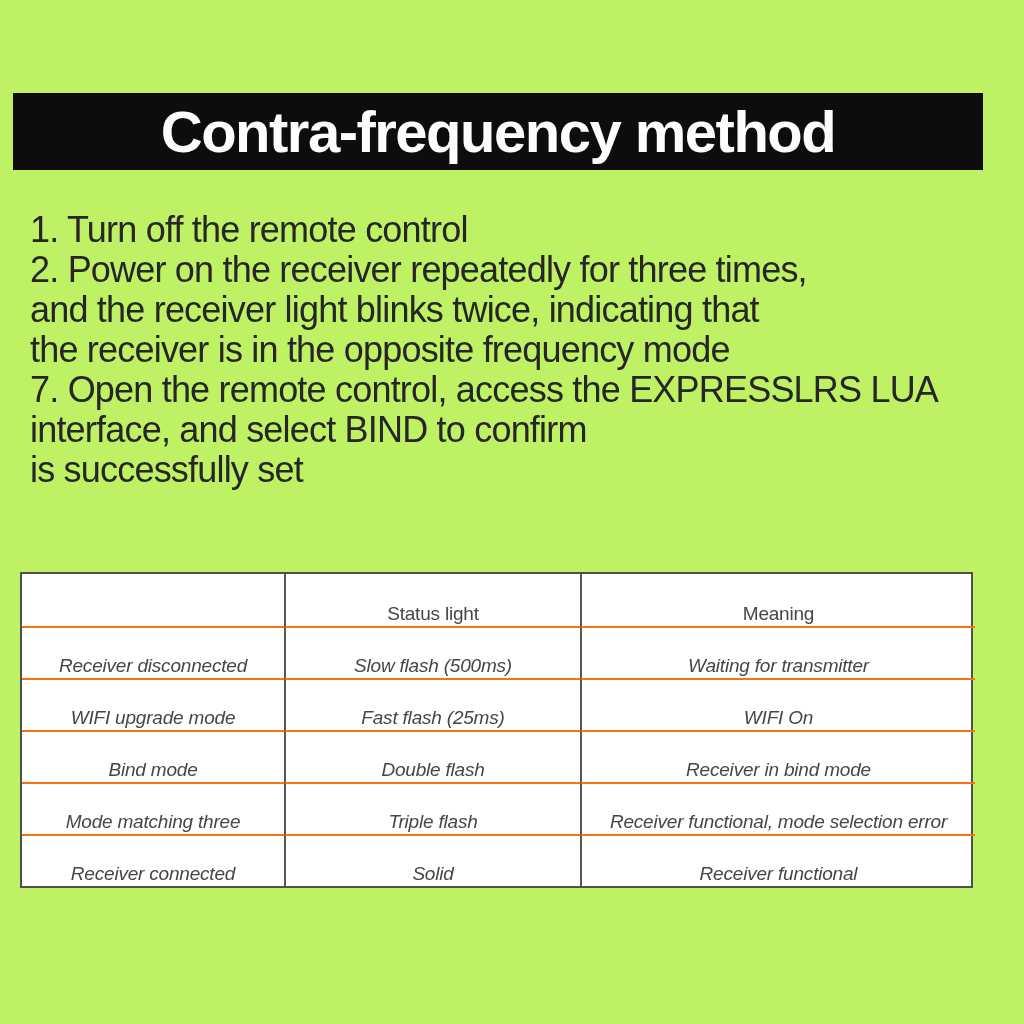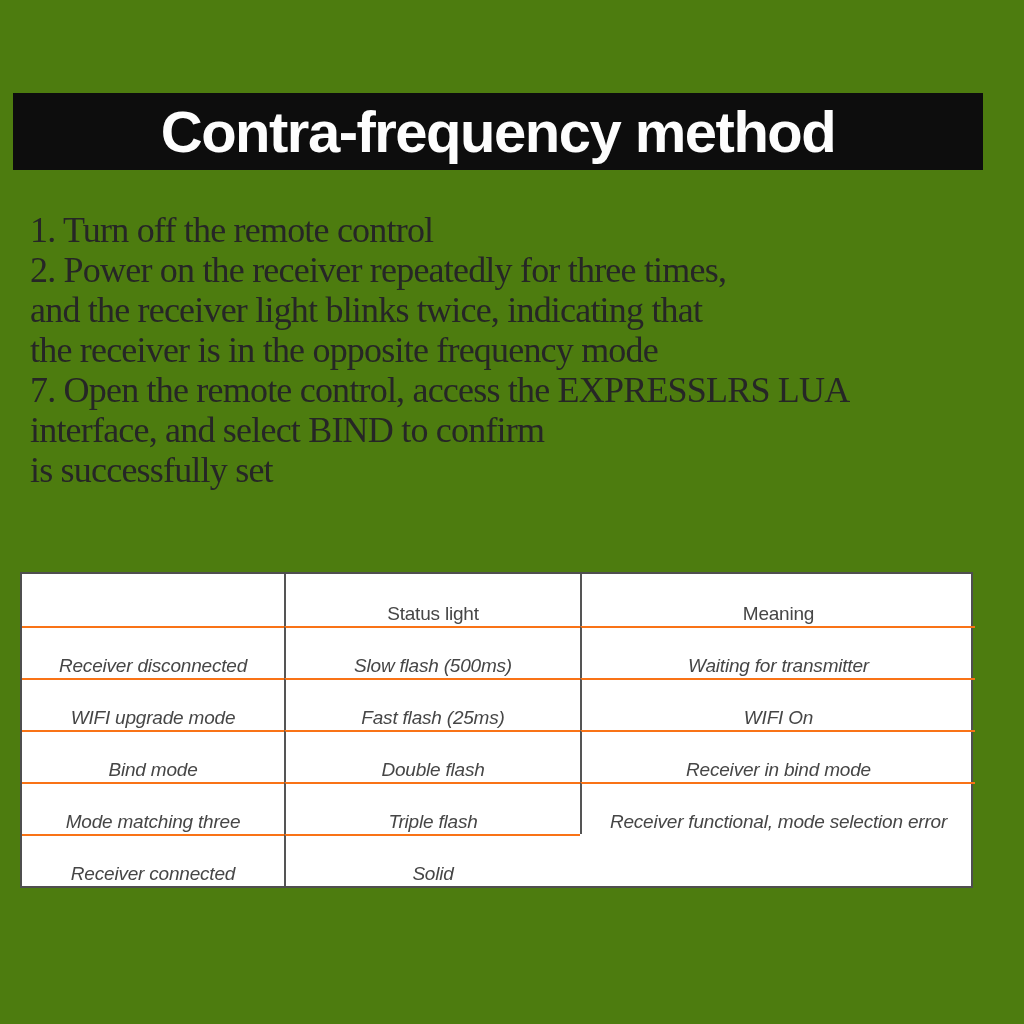--- a/index.html
+++ b/index.html
@@ -5,21 +5,21 @@
   html, body {
     margin: 0;
     padding: 0;
     background: #ffffff;
     font-family: "Liberation Sans", sans-serif;
   }
   .page {
     position: relative;
     width: 1024px;
     height: 1024px;
-    background: #4d7c0f;
+    background: #bef264;
     overflow: hidden;
   }
   
   .banner {
     position: absolute;
     left: 13px;
     top: 93px;
     width: 970px;
     height: 77px;
     background: #0d0d0d;
@@ -40,21 +40,20 @@
     left: 30px;
     top: 210px;
     width: 975px;
     color: #262626;
     font-size: 36px;
     line-height: 40px;
     letter-spacing: -0.8px;
   }
   .instr-line {
     white-space: nowrap;
-    font-family: Liberation Serif, serif;
   }
   
   .status-table {
     position: absolute;
     left: 20px;
     top: 572px;
     width: 953px;
     height: 316px;
     display: grid;
     grid-template-columns: 262px 296px 395px;
@@ -114,15 +113,16 @@
     <div class="cell col1 rowsep">Bind mode</div>
     <div class="cell col2 rowsep">Double flash</div>
     <div class="cell col3 rowsep">Receiver in bind mode</div>
 
     <div class="cell col1 rowsep">Mode matching three</div>
     <div class="cell col2 rowsep">Triple flash</div>
     <div class="cell col3 rowsep">Receiver functional, mode selection error</div>
 
     <div class="cell col1 rowsep">Receiver connected</div>
     <div class="cell col2 rowsep">Solid</div>
+    <div class="cell col3 rowsep">Receiver functional</div>
   </div>
 
 </div>
 
 </body></html>

